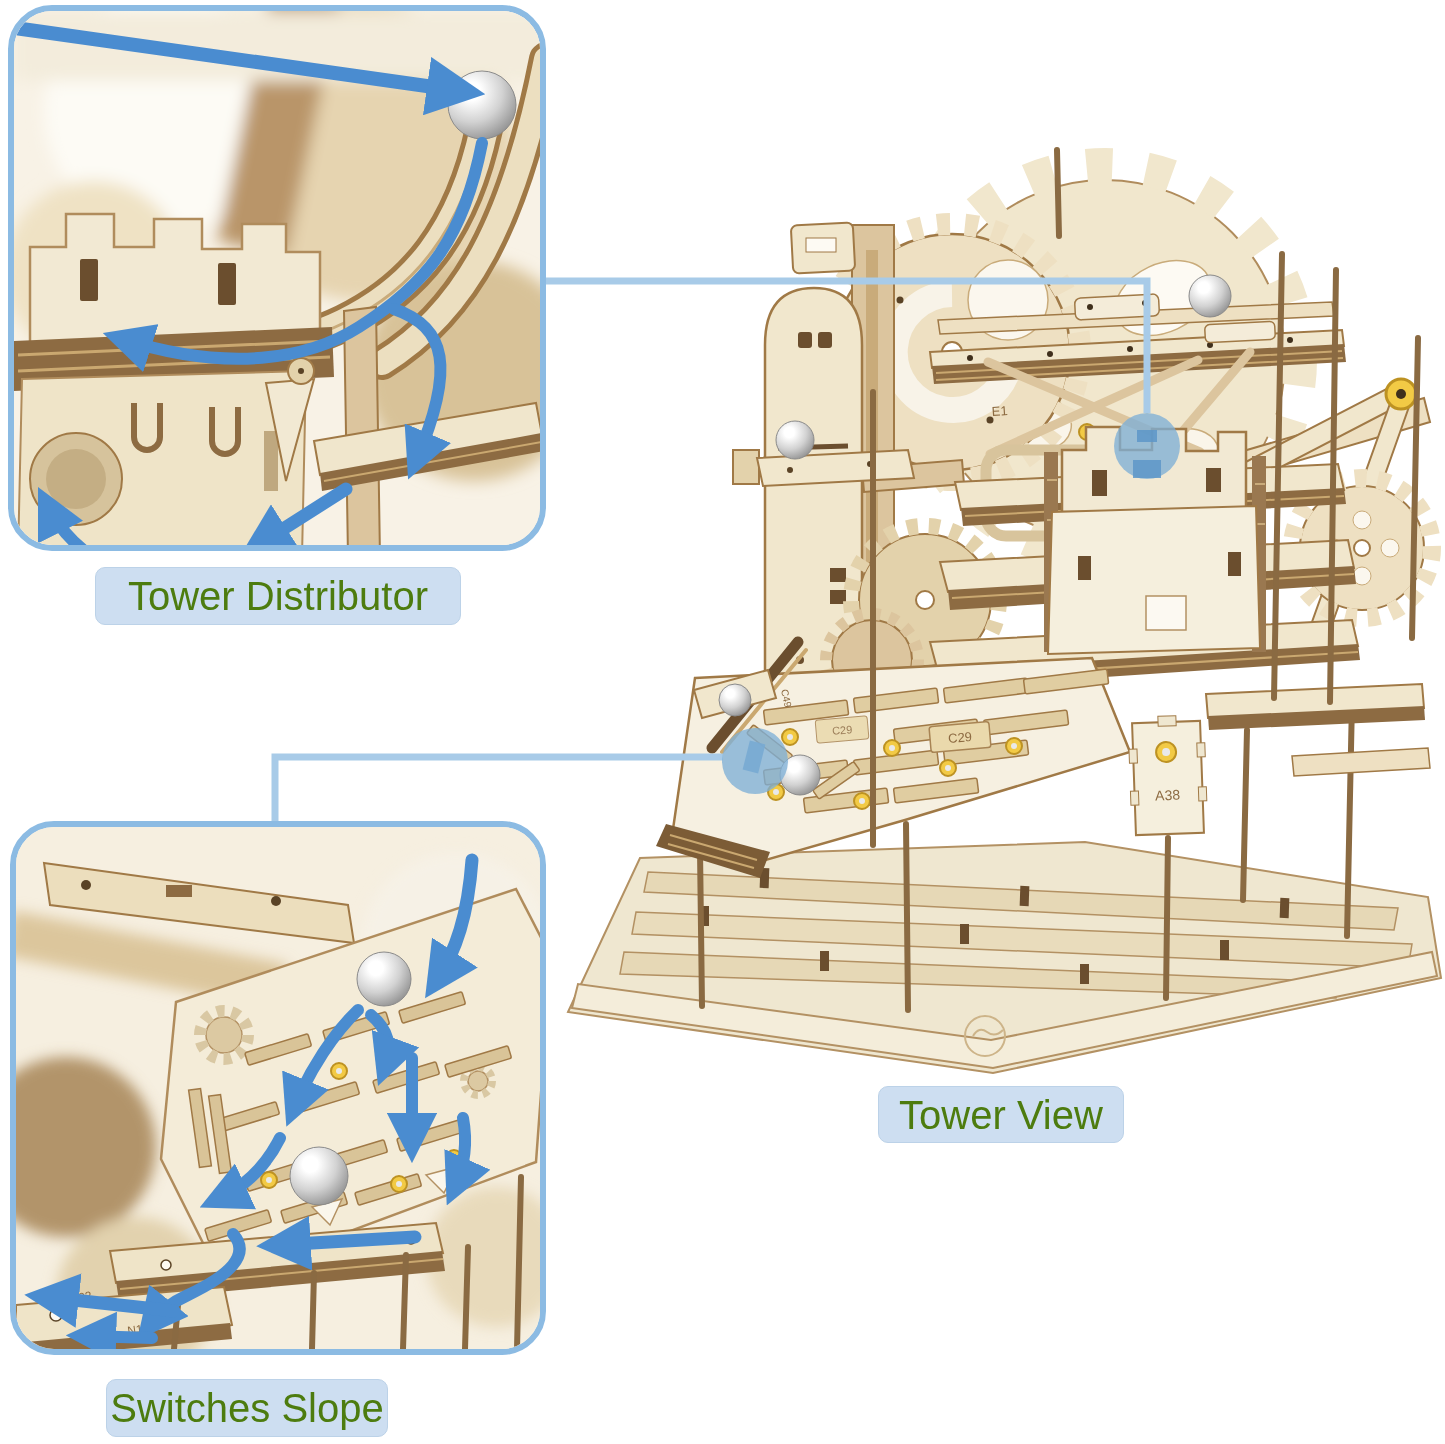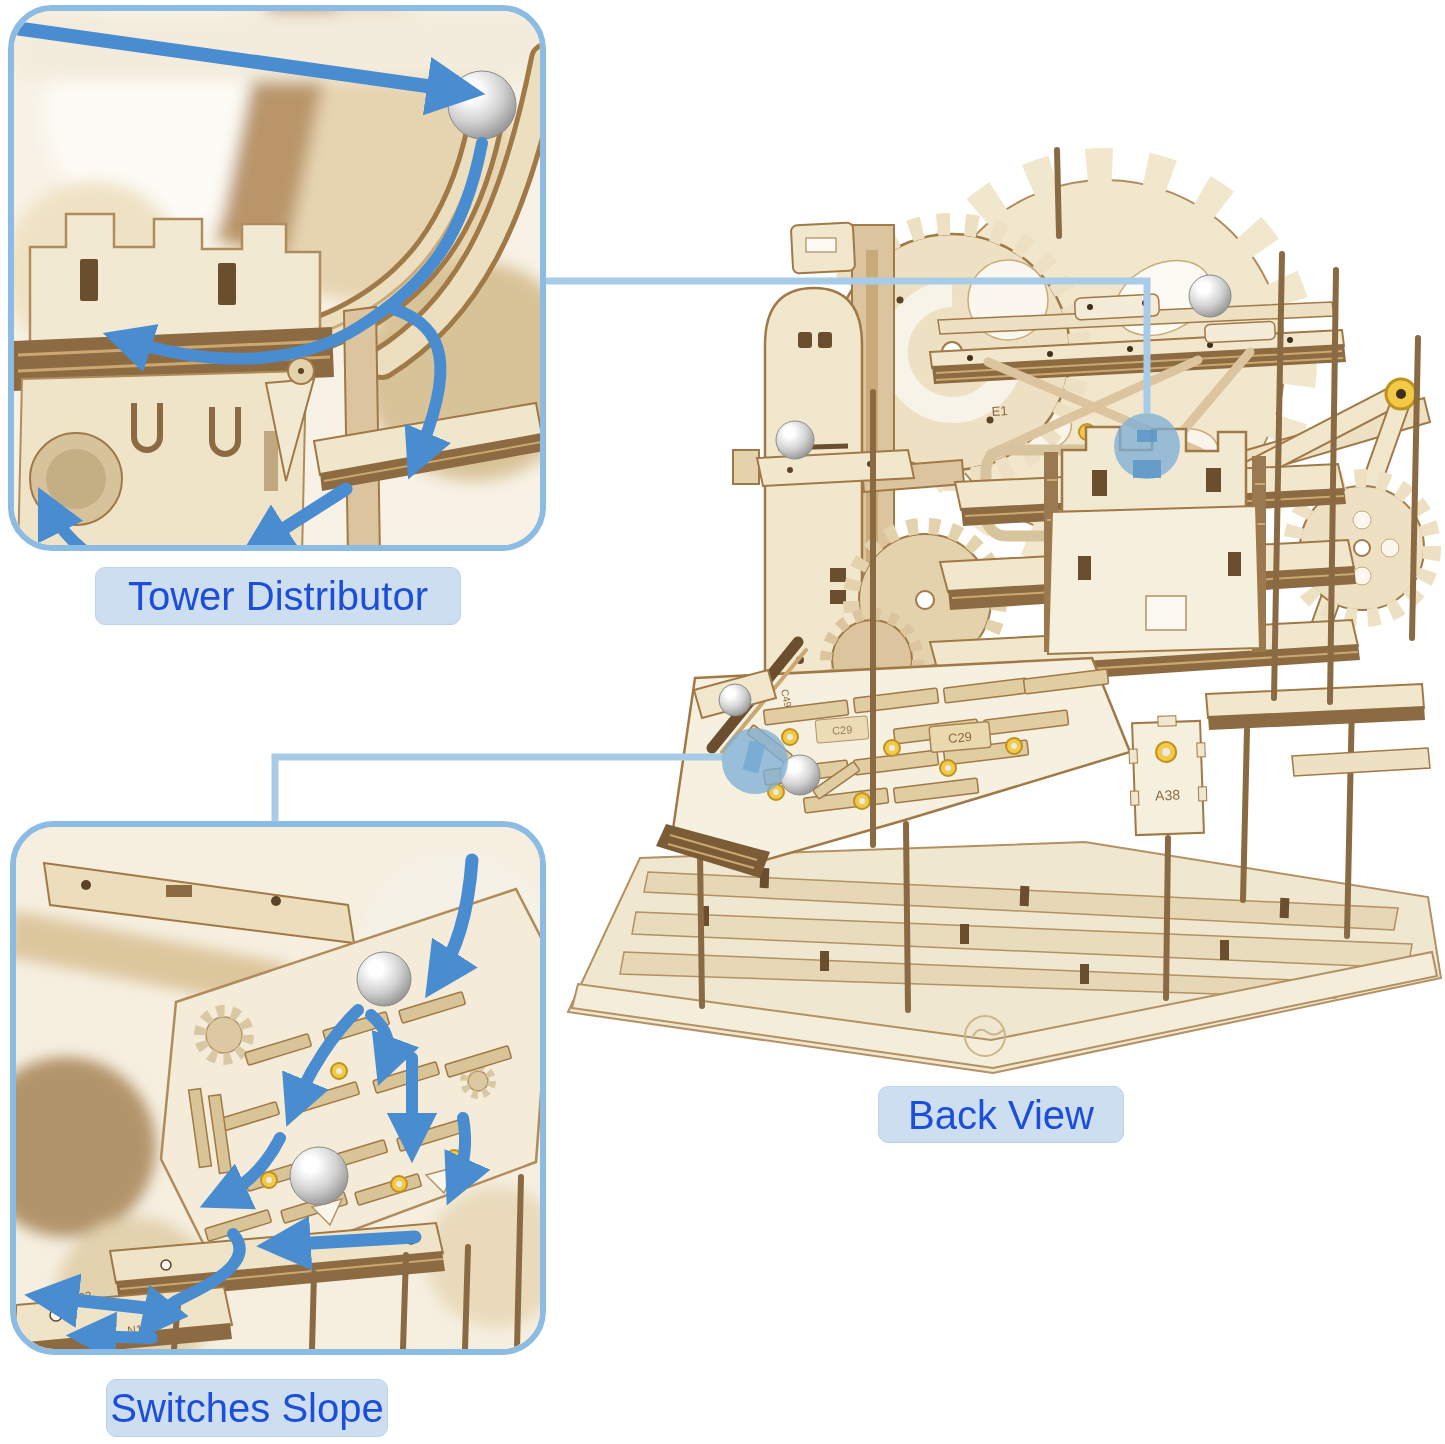--- a/index.html
+++ b/index.html
@@ -4,21 +4,21 @@
 <style>
   html,body{margin:0;padding:0;background:#ffffff;}
   body{width:1445px;height:1444px;position:relative;overflow:hidden;
        font-family:"Liberation Sans",sans-serif;}
   .inset{position:absolute;border:6px solid #8cbbe3;border-radius:44px;
          overflow:hidden;background:#f8f2e6;box-sizing:border-box;}
   #inset-tower{left:8px;top:5px;width:538px;height:546px;}
   #inset-slope{left:10px;top:821px;width:536px;height:534px;}
   .inset svg{position:absolute;left:0;top:0;width:100%;height:100%;}
   .label{position:absolute;background:#cddef1;border:1px solid #bcd2e8;
-         border-radius:10px;color:#1d4ed8;font-size:40px;line-height:1;
+         border-radius:10px;color:#4d7c0f;font-size:40px;line-height:1;
          display:flex;align-items:center;justify-content:center;height:58px;
          box-sizing:border-box;}
   #label-tower{left:95px;top:567px;width:366px;}
   #label-slope{left:106px;top:1379px;width:282px;}
   #label-back{left:878px;top:1086px;width:246px;height:57px;}
   #main-art{position:absolute;left:0;top:0;}
   .partlabel{fill:#8d6b42;font-family:"Liberation Sans",sans-serif;}
 </style>
 </head>
 <body>
@@ -462,14 +462,14 @@
   </svg>
 </div>
 
 <div class="label" id="label-tower">
   <span>Tower Distributor</span>
 </div>
 <div class="label" id="label-slope">
   <span>Switches Slope</span>
 </div>
 <div class="label" id="label-back">
-  <span>Back View</span>
+  <span>Tower View</span>
 </div>
 
 </body></html>

